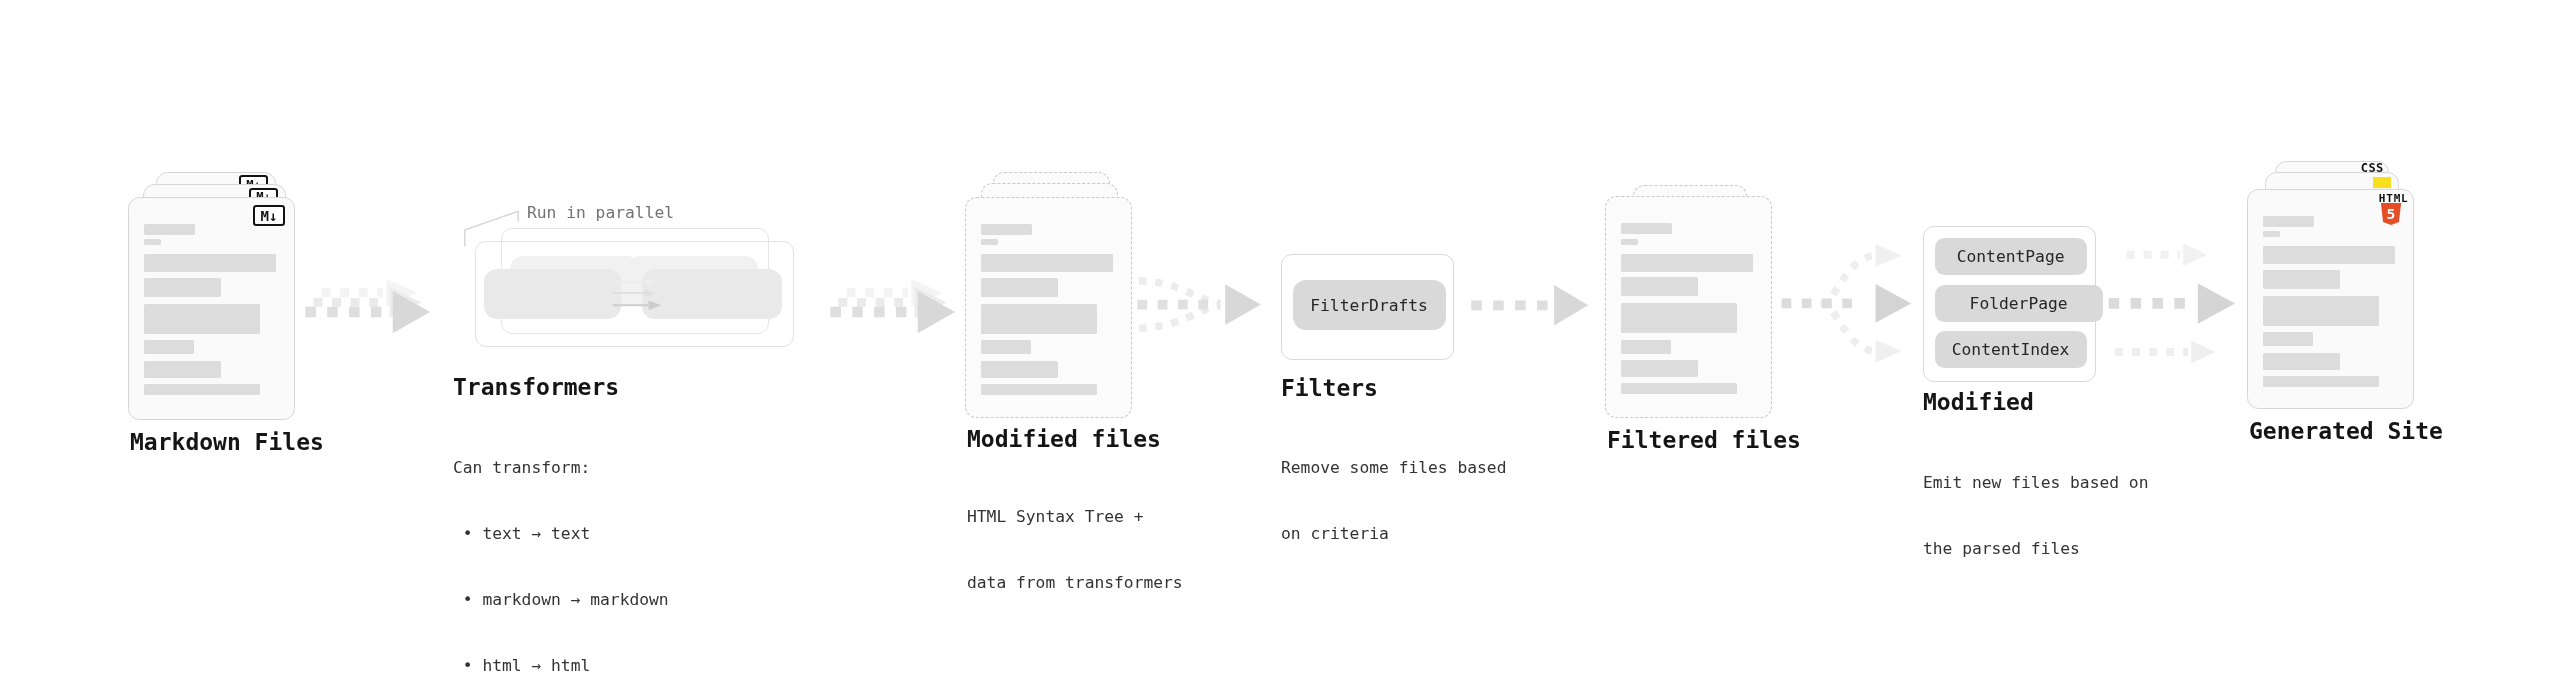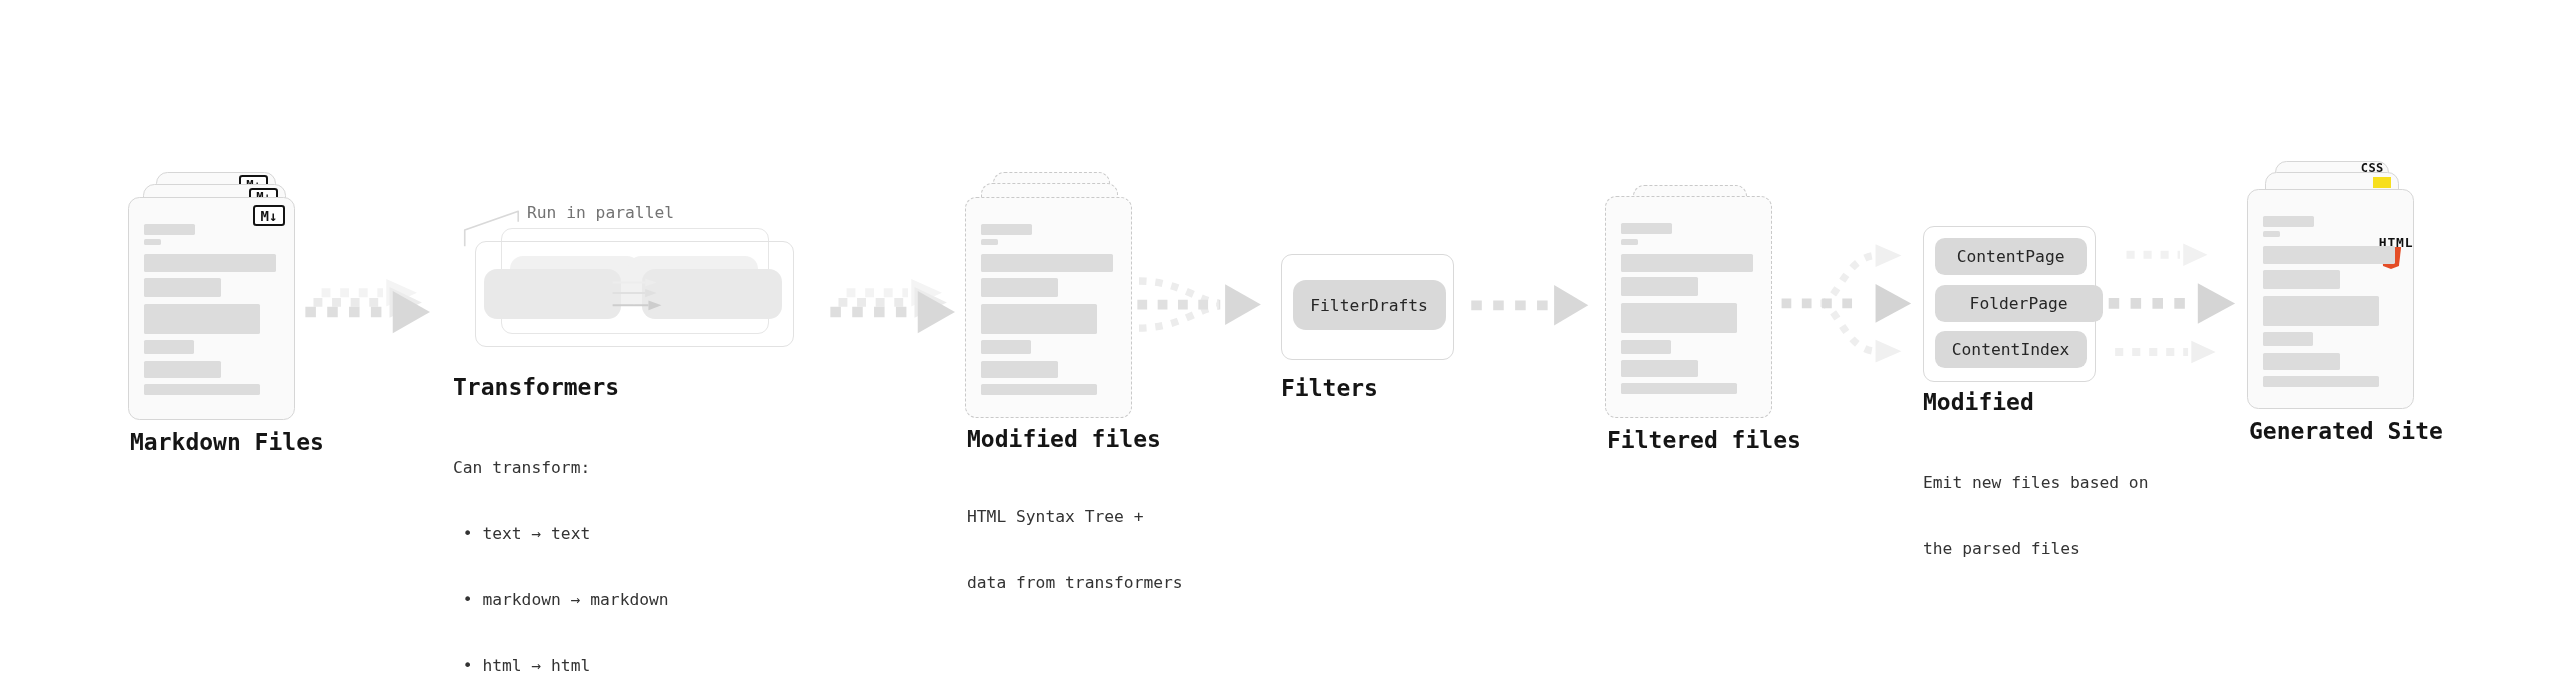--- a/index.html
+++ b/index.html
@@ -28,21 +28,21 @@
             background:#fff;color:#131313;font-weight:bold;font-size:14px;line-height:1;
             display:flex;align-items:center;justify-content:center;box-sizing:border-box;}
   .md-badge.sm{top:2.4px;right:7.3px;width:29px;height:19.5px;border-width:2px;font-size:12.2px;}
 
   
   .css-badge{position:absolute;top:3.3px;right:8.1px;width:19.5px;text-align:center;}
   .css-badge .txt{display:block;font-size:12px;line-height:7.3px;font-weight:bold;color:#111;letter-spacing:0.4px;}
   .css-badge .ubar{height:3.3px;background:#2965f1;margin-top:0.8px;border-radius:0.8px;}
   .js-badge{position:absolute;top:4.1px;right:7.3px;width:18px;height:10.6px;background:#f7df1e;}
   .html5-logo{position:absolute;top:4.9px;right:9.8px;width:24.4px;text-align:center;}
-  .html5-logo .txt{display:block;font-size:13px;line-height:7.3px;font-weight:bold;color:#111;letter-spacing:0.8px;margin-top:44px;}
+  .html5-logo .txt{display:block;font-size:11px;line-height:7.3px;font-weight:bold;color:#111;letter-spacing:0.8px;}
   .html5-logo .shield{width:20.3px;height:22px;margin:0.8px auto 0;background:#e44d26;color:#fff;
             clip-path:polygon(0 0,100% 0,89% 87%,50% 100%,11% 87%);
             font-size:14.6px;font-weight:bold;display:flex;align-items:center;justify-content:center;}
 
   
   .stage-title{position:absolute;font-size:23px;font-weight:700;color:#151515;white-space:pre;line-height:28px;}
   .stage-desc{position:absolute;font-size:16.3px;line-height:22px;color:#333;white-space:pre;}
   .annotation{position:absolute;font-size:16.3px;color:#737373;white-space:pre;}
 
   
@@ -160,20 +160,24 @@
     <path d="M6,16 C55,16 78,40 104,43" fill="none" stroke="#ececec" stroke-width="9" stroke-dasharray="9 11"></path>
     <path d="M6,74 C55,74 78,50 104,47" fill="none" stroke="#ececec" stroke-width="9" stroke-dasharray="9 11"></path>
     <line x1="4" y1="45" x2="106" y2="45" stroke="#e0e0e0" stroke-width="12" stroke-dasharray="12 13"></line>
     <polygon points="112,20 156,45 112,70" fill="#d8d8d8"></polygon>
   </svg>
 
   <div class="obox front" style="left:1281px;top:254px;width:173px;height:106px;">
     <div class="pill" style="left:10.6px;top:25px;width:153px;height:50px;">FilterDrafts</div>
   </div>
   <div class="stage-title" style="left:1281px;top:374px;">Filters</div>
+  <div class="stage-desc" style="left:1281px;top:413px;">
+    <div>Remove some files based</div>
+    <div>on criteria</div>
+  </div>
 
   <svg class="abs" style="left:1468px;top:276px;" width="130" height="61" viewBox="0 0 160 75">
     <line x1="4" y1="36" x2="102" y2="36" stroke="#dedede" stroke-width="12" stroke-dasharray="13 14"></line>
     <polygon points="106,11 148,36 106,61" fill="#d8d8d8"></polygon>
   </svg>
 
   <div class="abs" style="left:1605px;top:185px;width:175px;height:233px;">
     <div class="card dashed" style="left:28.4px;top:0;width:114px;height:65px;"></div>
     <div class="card dashed" style="left:0;top:11.4px;width:167px;height:222px;">
       <div class="bars">

